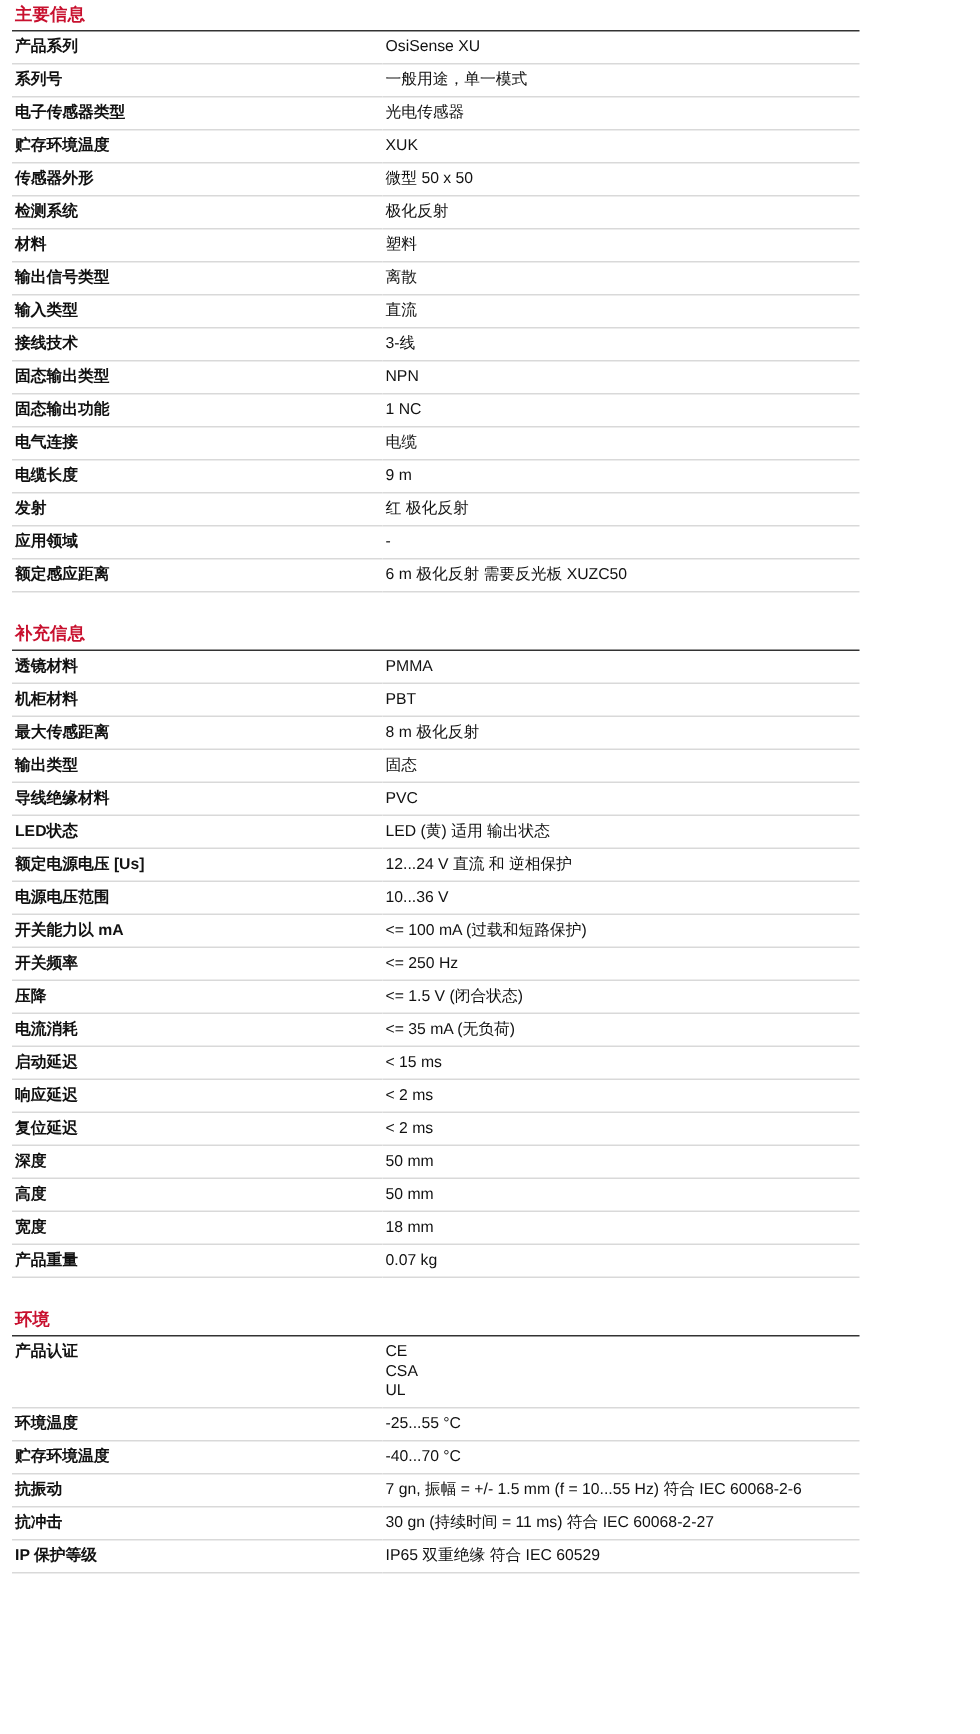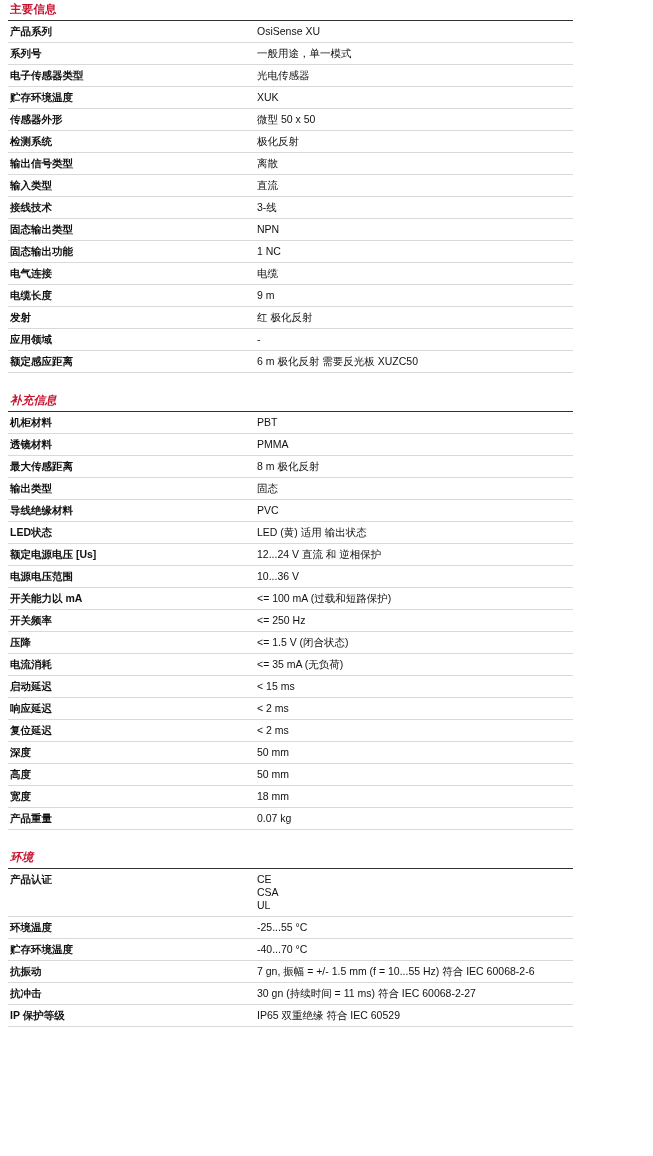--- a/index.html
+++ b/index.html
@@ -48,21 +48,20 @@
     width: 243px;
     font-weight: bold;
     color: #111111;
   }
   td.value {
     color: #111111;
     white-space: pre-line;
   }
   .section + .section .section-title {
     margin-top: 0;
-    font-style: italic;
   }
 </style>
 </head>
 <body>
 
 <div class="page">
 
   <div class="section">
     <div class="section-title">主要信息</div>
     <table class="spec">
@@ -85,20 +84,24 @@
         </tr>
         <tr>
           <td class="label">传感器外形</td>
           <td class="value">微型 50 x 50</td>
         </tr>
         <tr>
           <td class="label">检测系统</td>
           <td class="value">极化反射</td>
         </tr>
         <tr>
+          <td class="label">材料</td>
+          <td class="value">塑料</td>
+        </tr>
+        <tr>
           <td class="label">输出信号类型</td>
           <td class="value">离散</td>
         </tr>
         <tr>
           <td class="label">输入类型</td>
           <td class="value">直流</td>
         </tr>
         <tr>
           <td class="label">接线技术</td>
           <td class="value">3-线</td>
@@ -133,26 +136,26 @@
         </tr>
       </tbody>
     </table>
   </div>
 
   <div class="section">
     <div class="section-title">补充信息</div>
     <table class="spec">
       <tbody>
         <tr>
+          <td class="label">透镜材料</td>
+          <td class="value">PMMA</td>
+        </tr>
+        <tr>
           <td class="label">机柜材料</td>
           <td class="value">PBT</td>
-        </tr>
-        <tr>
-          <td class="label">透镜材料</td>
-          <td class="value">PMMA</td>
         </tr>
         <tr>
           <td class="label">最大传感距离</td>
           <td class="value">8 m 极化反射</td>
         </tr>
         <tr>
           <td class="label">输出类型</td>
           <td class="value">固态</td>
         </tr>
         <tr>

